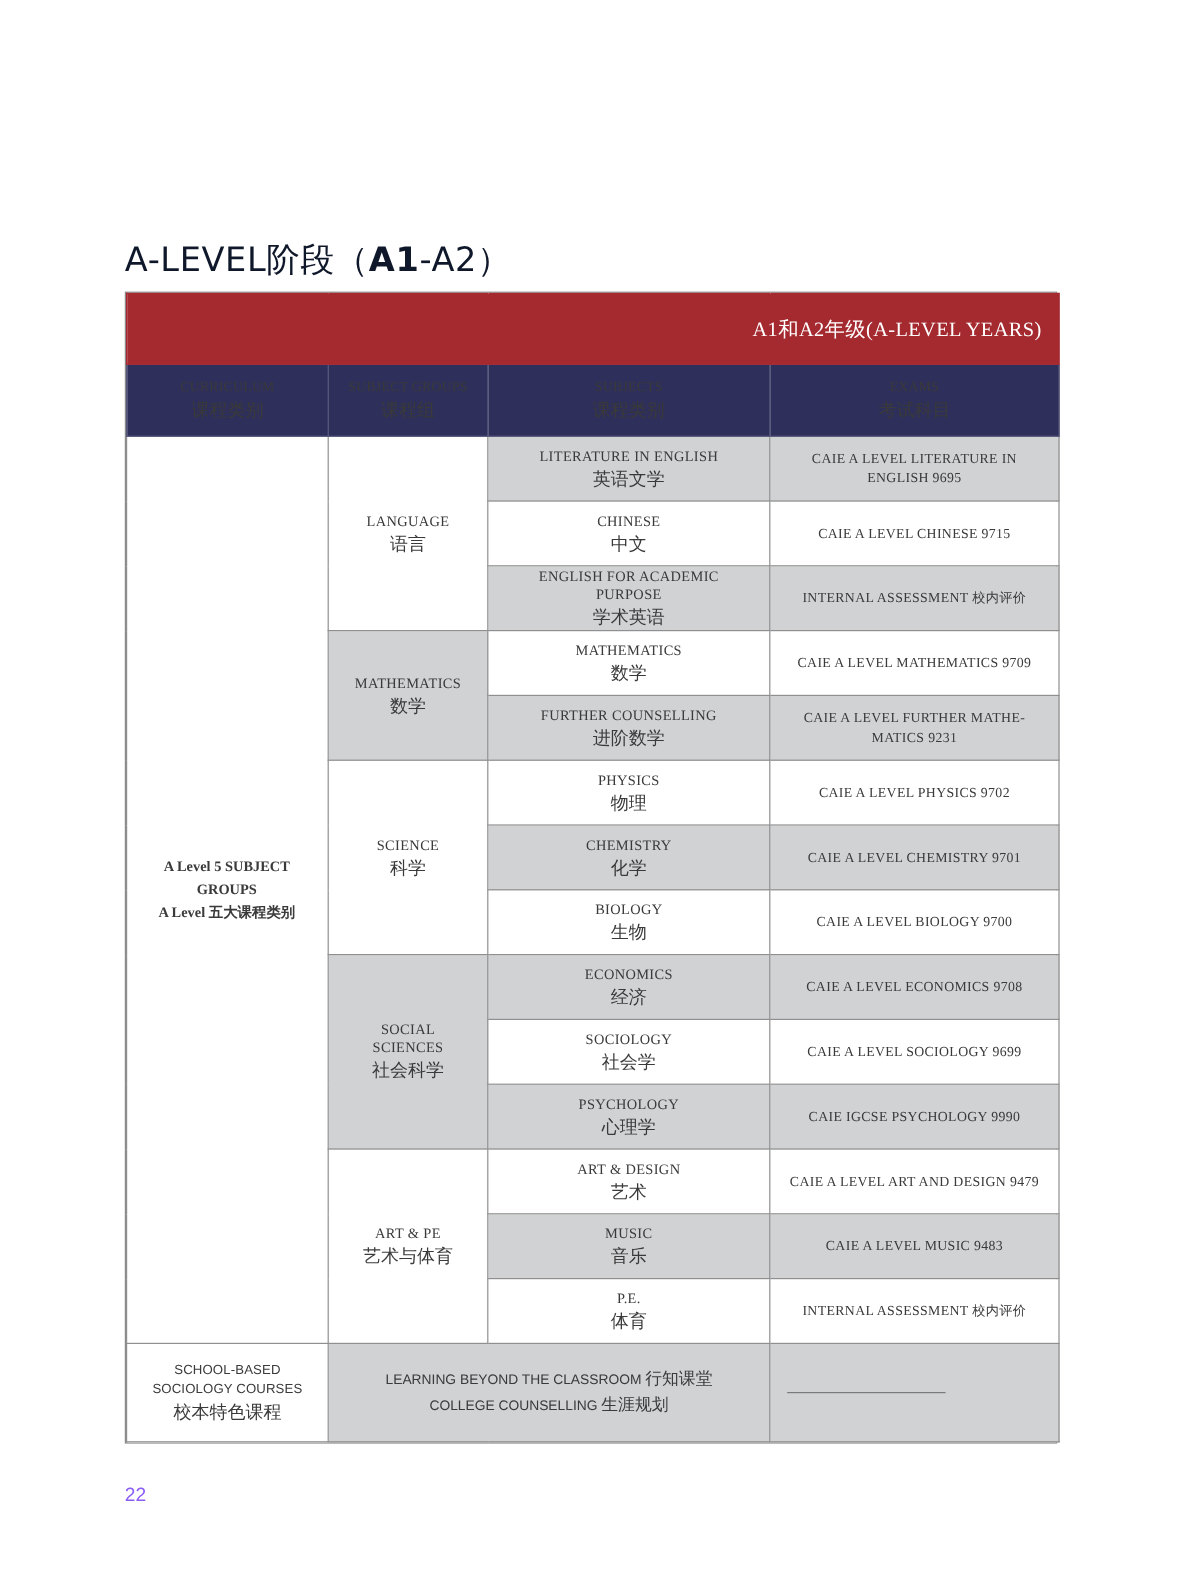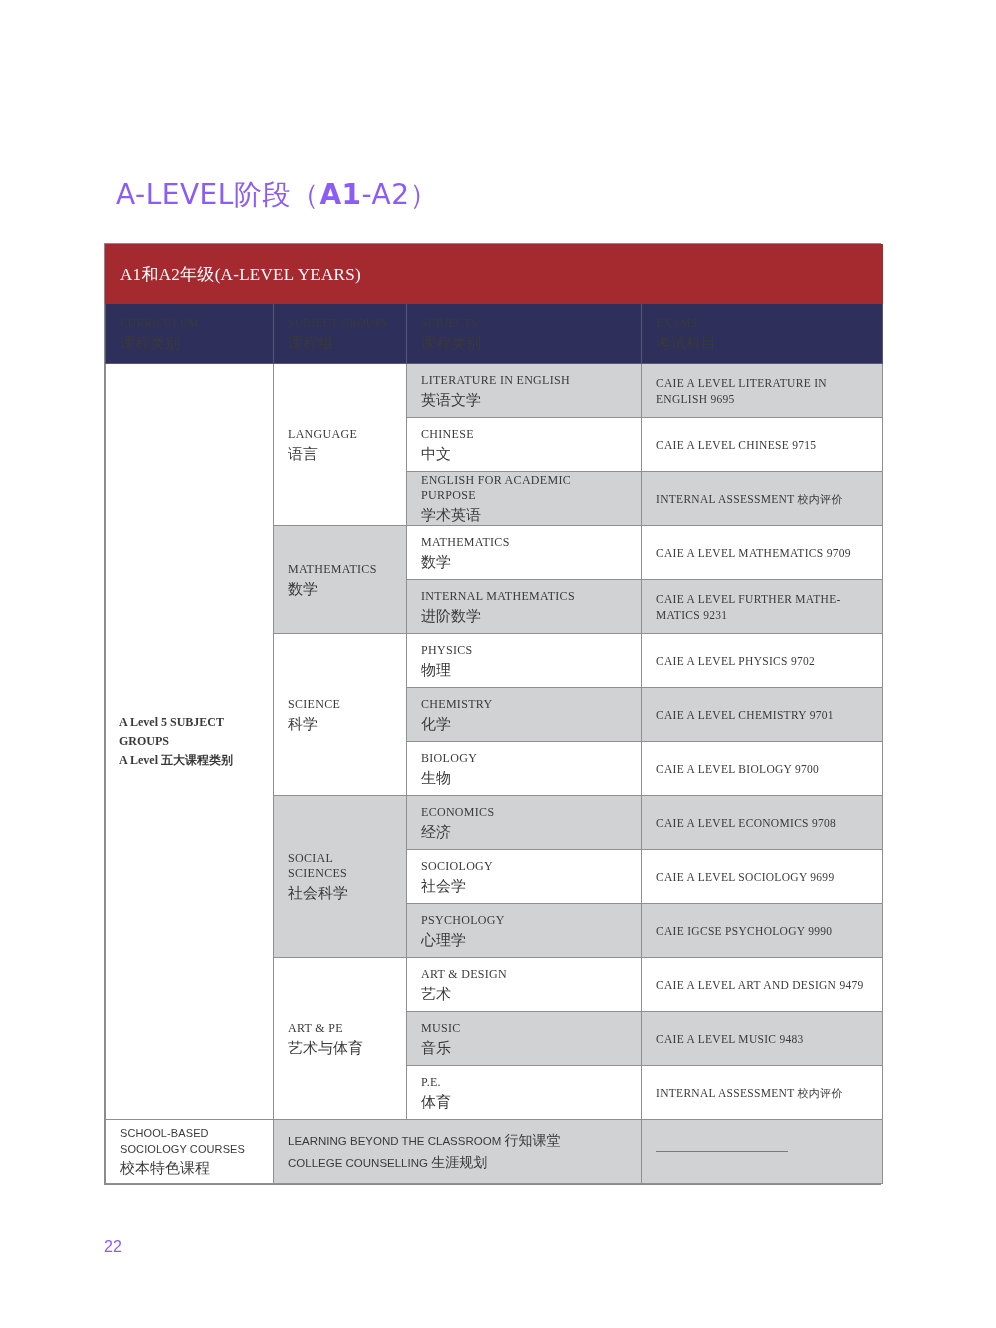--- a/index.html
+++ b/index.html
@@ -1,35 +1,35 @@
 <!DOCTYPE html>
 <html><head>
   <meta charset="utf-8">
   <style>
     * { box-sizing: border-box; margin: 0; padding: 0; }
     html, body { width: 996px; height: 1328px; background: #ffffff; overflow: hidden; }
     body { position: relative; font-family: "Liberation Serif", "DejaVu Serif", serif; color: #3a3a3a; }
 
     .page-title {
-      position: absolute; left: 104px; top: 176px;
+      position: absolute; left: 104px; top: 198px;
       font-family: "DejaVu Sans", "Liberation Sans", sans-serif;
-      font-size: 28px; color: #8b5cf6; letter-spacing: 0.5px; font-weight: normal; margin-left: 12px;
+      font-size: 28px; color: #0f172a; letter-spacing: 0.5px; font-weight: normal;
     }
     .page-title b { font-weight: bold; }
 
     .table-wrap {
       position: absolute; left: 104px; top: 243px; width: 777px;
       border: 1px solid #8a8a8a;
     }
     table { width: 100%; border-collapse: collapse; table-layout: fixed; }
-    td, th { border: 1px solid #8f8f8f; vertical-align: middle; text-align: left; padding: 0 14px; }
+    td, th { border: 1px solid #8f8f8f; vertical-align: middle; text-align: center; padding: 0 14px; }
 
     .banner th {
       background: #a52a30; color: #ffffff; height: 59px;
-      text-align: left; font-weight: normal; font-size: 17px; letter-spacing: 0.3px;
+      text-align: right; font-weight: normal; font-size: 17px; letter-spacing: 0.3px;
       border-color: #a52a30;
     }
     .colhead th {
       background: #2e2f5a; color: #ffffff; height: 60px; font-weight: normal;
       border-color: #55567a;
     }
     .colhead .en { font-size: 11.5px; letter-spacing: 0.2px; display: block; }
     .colhead .zh { font-size: 15px; display: block; margin-top: 3px; }
 
     .en { font-size: 12px; letter-spacing: 0.3px; color: #3a3a3a; display: block; line-height: 15px; }
@@ -132,21 +132,21 @@
           </td>
       <td class="white">
             <span class="en">MATHEMATICS</span>
             <span class="zh">数学</span>
           </td>
       <td class="white exam"><span>CAIE A LEVEL MATHEMATICS 9709</span></td>
     </tr>
 
     <tr class="subj">
       <td class="gray">
-            <span class="en">INTERNAL MATHEMATICS</span>
+            <span class="en">FURTHER COUNSELLING</span>
             <span class="zh">进阶数学</span>
           </td>
       <td class="gray exam"><span>CAIE A LEVEL FURTHER MATHE-MATICS 9231</span></td>
     </tr>
 
     <tr class="subj">
       <td rowspan="3" class="white">
             <span class="en">SCIENCE</span>
             <span class="zh">科学</span>
           </td>
@@ -222,21 +222,21 @@
     </tr>
 
     <tr class="subj">
       <td class="white">
             <span class="en">P.E.</span>
             <span class="zh">体育</span>
           </td>
       <td class="white exam"><span>INTERNAL ASSESSMENT</span> <span class="zh-inline">校内评价</span></td>
     </tr>
 
-    <tr style="height:64px;">
+    <tr style="height:82px;">
       <td class="white">
         <span class="sig-en">SCHOOL-BASED</span>
         <span class="sig-en">SOCIOLOGY COURSES</span>
         <span class="sig-zh">校本特色课程</span>
       </td>
       <td colspan="2" class="gray">
         <span class="sig-line"><span>LEARNING BEYOND THE CLASSROOM</span> <span class="zh-inline">行知课堂</span></span>
         <span class="sig-line"><span>COLLEGE COUNSELLING</span> <span class="zh-inline">生涯规划</span></span>
       </td>
       <td class="gray">

